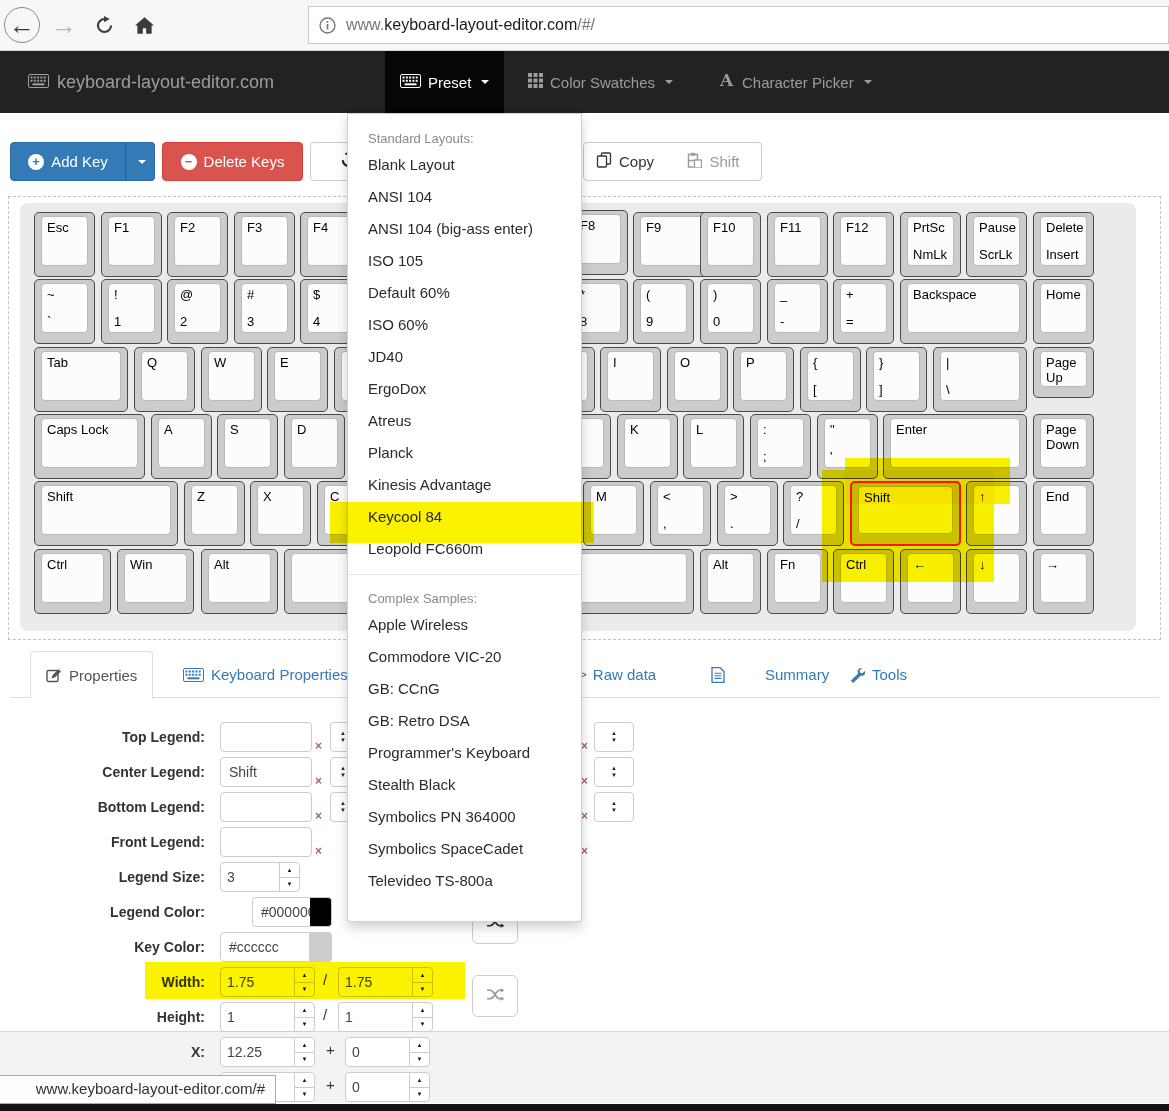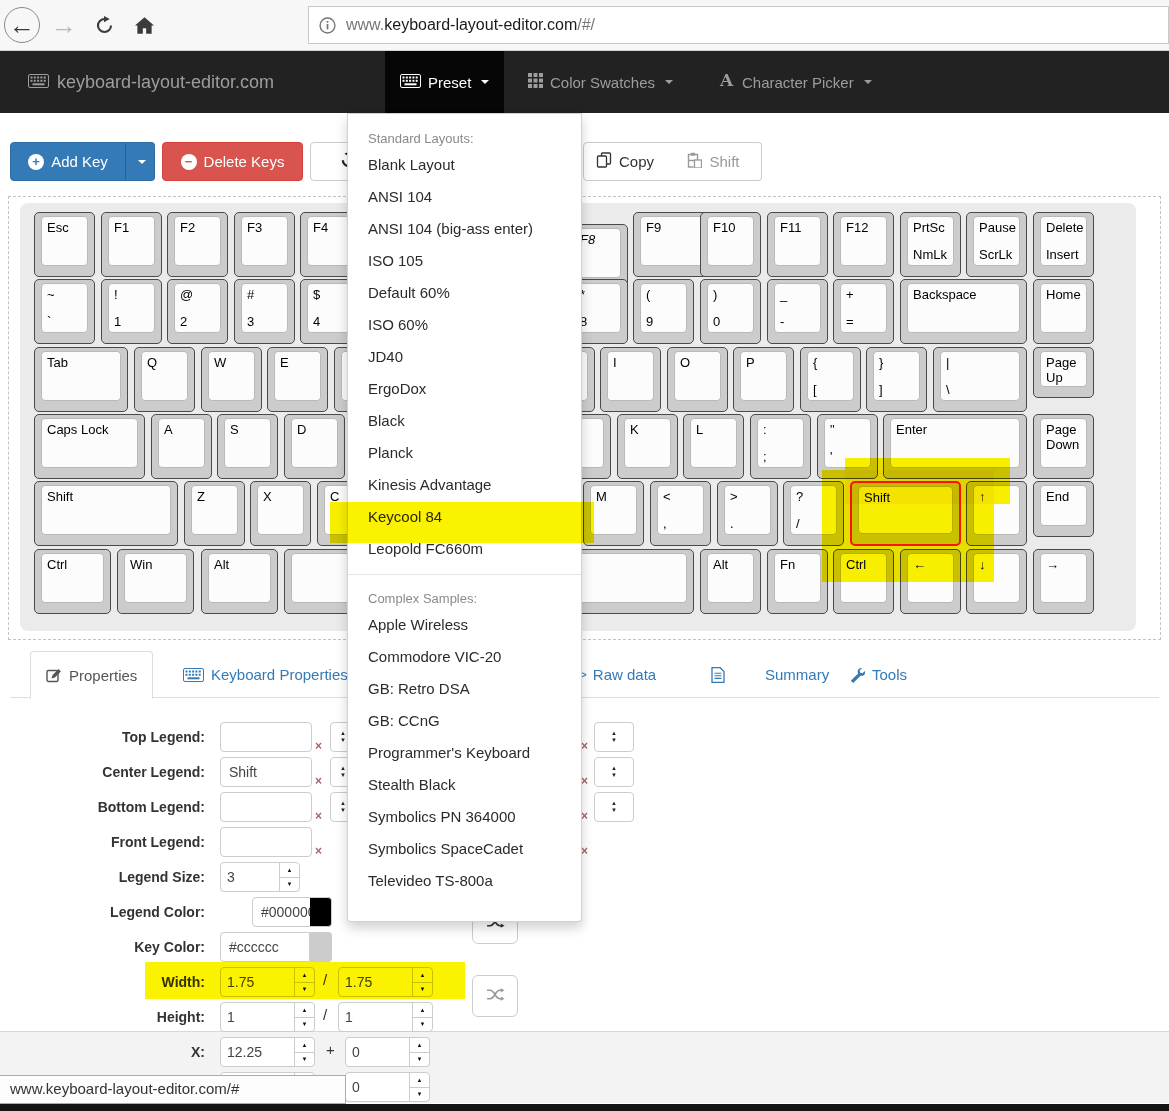--- a/index.html
+++ b/index.html
@@ -77,21 +77,21 @@
   .numspin div { flex:1; display:flex; align-items:center; justify-content:center; font-size:6px; color:#111; }
   .numspin div:first-child { border-bottom:1px solid #ccc; }
   .psep { position:absolute; top:4px; font-size:15px; color:#333; }
   .swatch { position:absolute; top:0; width:22px; height:30px; border:1px solid #ccc; border-left:none; border-radius:0 4px 4px 0; }
   .rsliver { position:absolute; left:568px; top:0; width:14px; height:30px; background:#fff; border:1px solid #ccc; border-left:none; border-radius:0 4px 4px 0; }
   .rspin { position:absolute; left:594px; top:0; width:40px; height:30px; background:#fff; border:1px solid #ccc; border-radius:4px; display:flex; flex-direction:column; align-items:center; justify-content:center; font-size:6px; color:#222; line-height:7px; }
   .shufflebtn { position:absolute; left:472px; width:46px; height:42px; background:#fff; border:1px solid #ccc; border-radius:6px; display:flex; align-items:center; justify-content:center; z-index:2; }
 
   
   #footer-strip { position:absolute; left:0; top:1031px; width:1169px; height:72px; background:#f3f3f3; border-top:1px solid #d8d8d8; z-index:1; }
-  #status-tip { position:absolute; left:0; top:1075px; width:346px; height:29px; background:#fdfdfd; border:1px solid #ababab; border-left:none; font-size:15px; color:#333; padding:4px 10px; z-index:30; white-space:nowrap; }
+  #status-tip { position:absolute; left:0; top:1075px; width:276px; height:29px; background:#fdfdfd; border:1px solid #ababab; border-left:none; font-size:15px; color:#333; padding:4px 10px; z-index:30; white-space:nowrap;text-align:right; }
   #bottom-bar { position:absolute; left:0; top:1104px; width:1169px; height:7px; background:#141414; z-index:30; }
 </style>
 </head>
 <body>
 
 <div id="screen">
 
   <div id="chrome">
     <div class="nav-btn" id="btn-back">←</div>
     <div class="nav-btn" id="btn-fwd">→</div>
@@ -252,21 +252,21 @@
       <div class="keyframe" style="left: 414px; top: 9px; width: 61px; height: 65px;">
         <div class="keytop">
           <span class="single">F6</span>
         </div>
       </div>
       <div class="keyframe" style="left: 480px; top: 9px; width: 61px; height: 65px;">
         <div class="keytop">
           <span class="single">F7</span>
         </div>
       </div>
-      <div class="keyframe" style="left: 547px; top: 21px; width: 61px; height: 65px; font-style: italic;">
+      <div class="keyframe" style="left: 547px; top: 7px; width: 61px; height: 65px;">
         <div class="keytop">
           <span class="single">F8</span>
         </div>
       </div>
       <div class="keyframe" style="left: 613px; top: 9px; width: 84px; height: 65px;">
         <div class="keytop">
           <span class="single">F9</span>
         </div>
       </div>
       <div class="keyframe" style="left: 680px; top: 9px; width: 61px; height: 65px;">
@@ -601,21 +601,21 @@
       <div class="keyframe selected" style="left: 830px; top: 278px; width: 111px; height: 65px;">
         <div class="keytop">
           <span class="single">Shift</span>
         </div>
       </div>
       <div class="keyframe" style="left: 946px; top: 278px; width: 61px; height: 65px;">
         <div class="keytop">
           <span class="single">↑</span>
         </div>
       </div>
-      <div class="keyframe" style="left: 1013px; top: 278px; width: 61px; height: 56px;">
+      <div class="keyframe" style="left: 1013px; top: 278px; width: 61px; height: 65px;">
         <div class="keytop">
           <span class="single">End</span>
         </div>
       </div>
       <div class="keyframe" style="left: 14px; top: 346px; width: 77px; height: 65px;">
         <div class="keytop">
           <span class="single">Ctrl</span>
         </div>
       </div>
       <div class="keyframe" style="left: 97px; top: 346px; width: 77px; height: 65px;">
@@ -670,31 +670,31 @@
   <div id="preset-menu">
       <div class="pd-header">Standard Layouts:</div>
       <div class="pd-item">Blank Layout</div>
       <div class="pd-item">ANSI 104</div>
       <div class="pd-item">ANSI 104 (big-ass enter)</div>
       <div class="pd-item">ISO 105</div>
       <div class="pd-item">Default 60%</div>
       <div class="pd-item">ISO 60%</div>
       <div class="pd-item">JD40</div>
       <div class="pd-item">ErgoDox</div>
-      <div class="pd-item">Black</div>
+      <div class="pd-item">Atreus</div>
       <div class="pd-item">Planck</div>
       <div class="pd-item">Kinesis Advantage</div>
       <div class="pd-item">Keycool 84</div>
       <div class="pd-item">Leopold FC660m</div>
       <div class="pd-divider"></div>
       <div class="pd-header">Complex Samples:</div>
       <div class="pd-item">Apple Wireless</div>
       <div class="pd-item">Commodore VIC-20</div>
+      <div class="pd-item">GB: CCnG</div>
       <div class="pd-item">GB: Retro DSA</div>
-      <div class="pd-item">GB: CCnG</div>
       <div class="pd-item">Programmer's Keyboard</div>
       <div class="pd-item">Stealth Black</div>
       <div class="pd-item">Symbolics PN 364000</div>
       <div class="pd-item">Symbolics SpaceCadet</div>
       <div class="pd-item">Televideo TS-800a</div>
     </div>
   <div class="hl" id="hl-keycool"></div>
 
   <div id="tabbar">
       <div class="tab active" style="left: 20px;">

